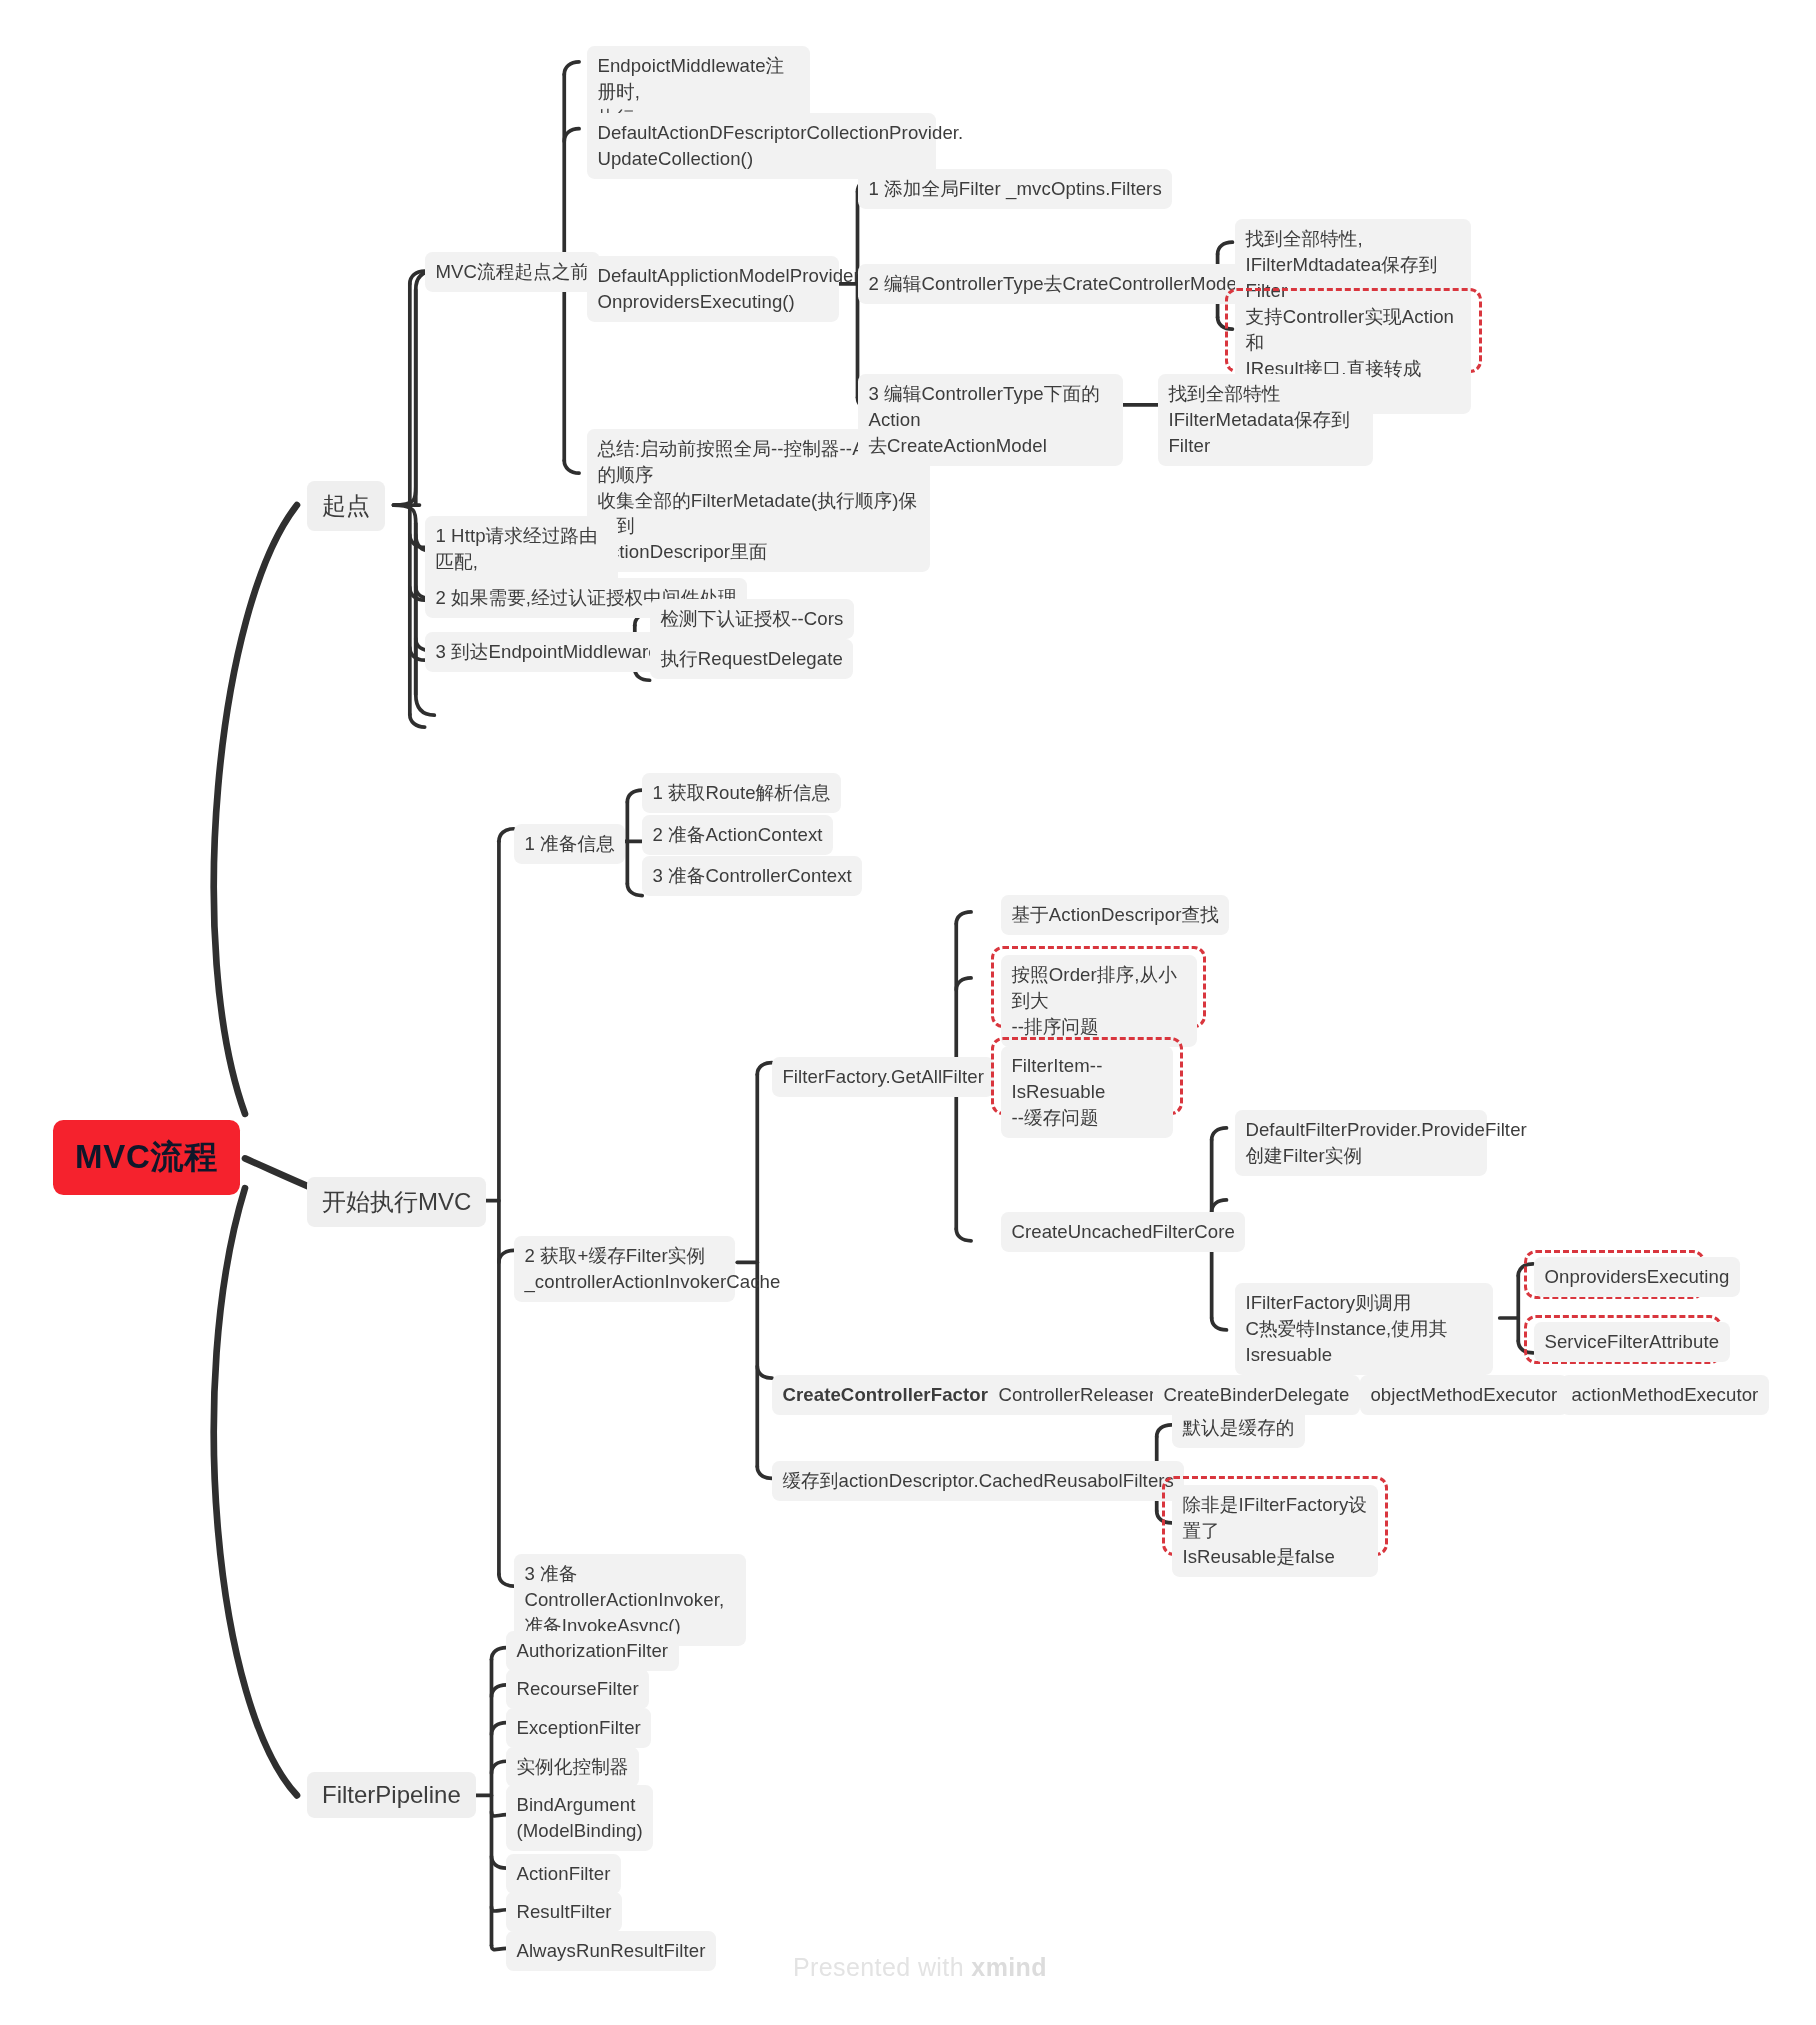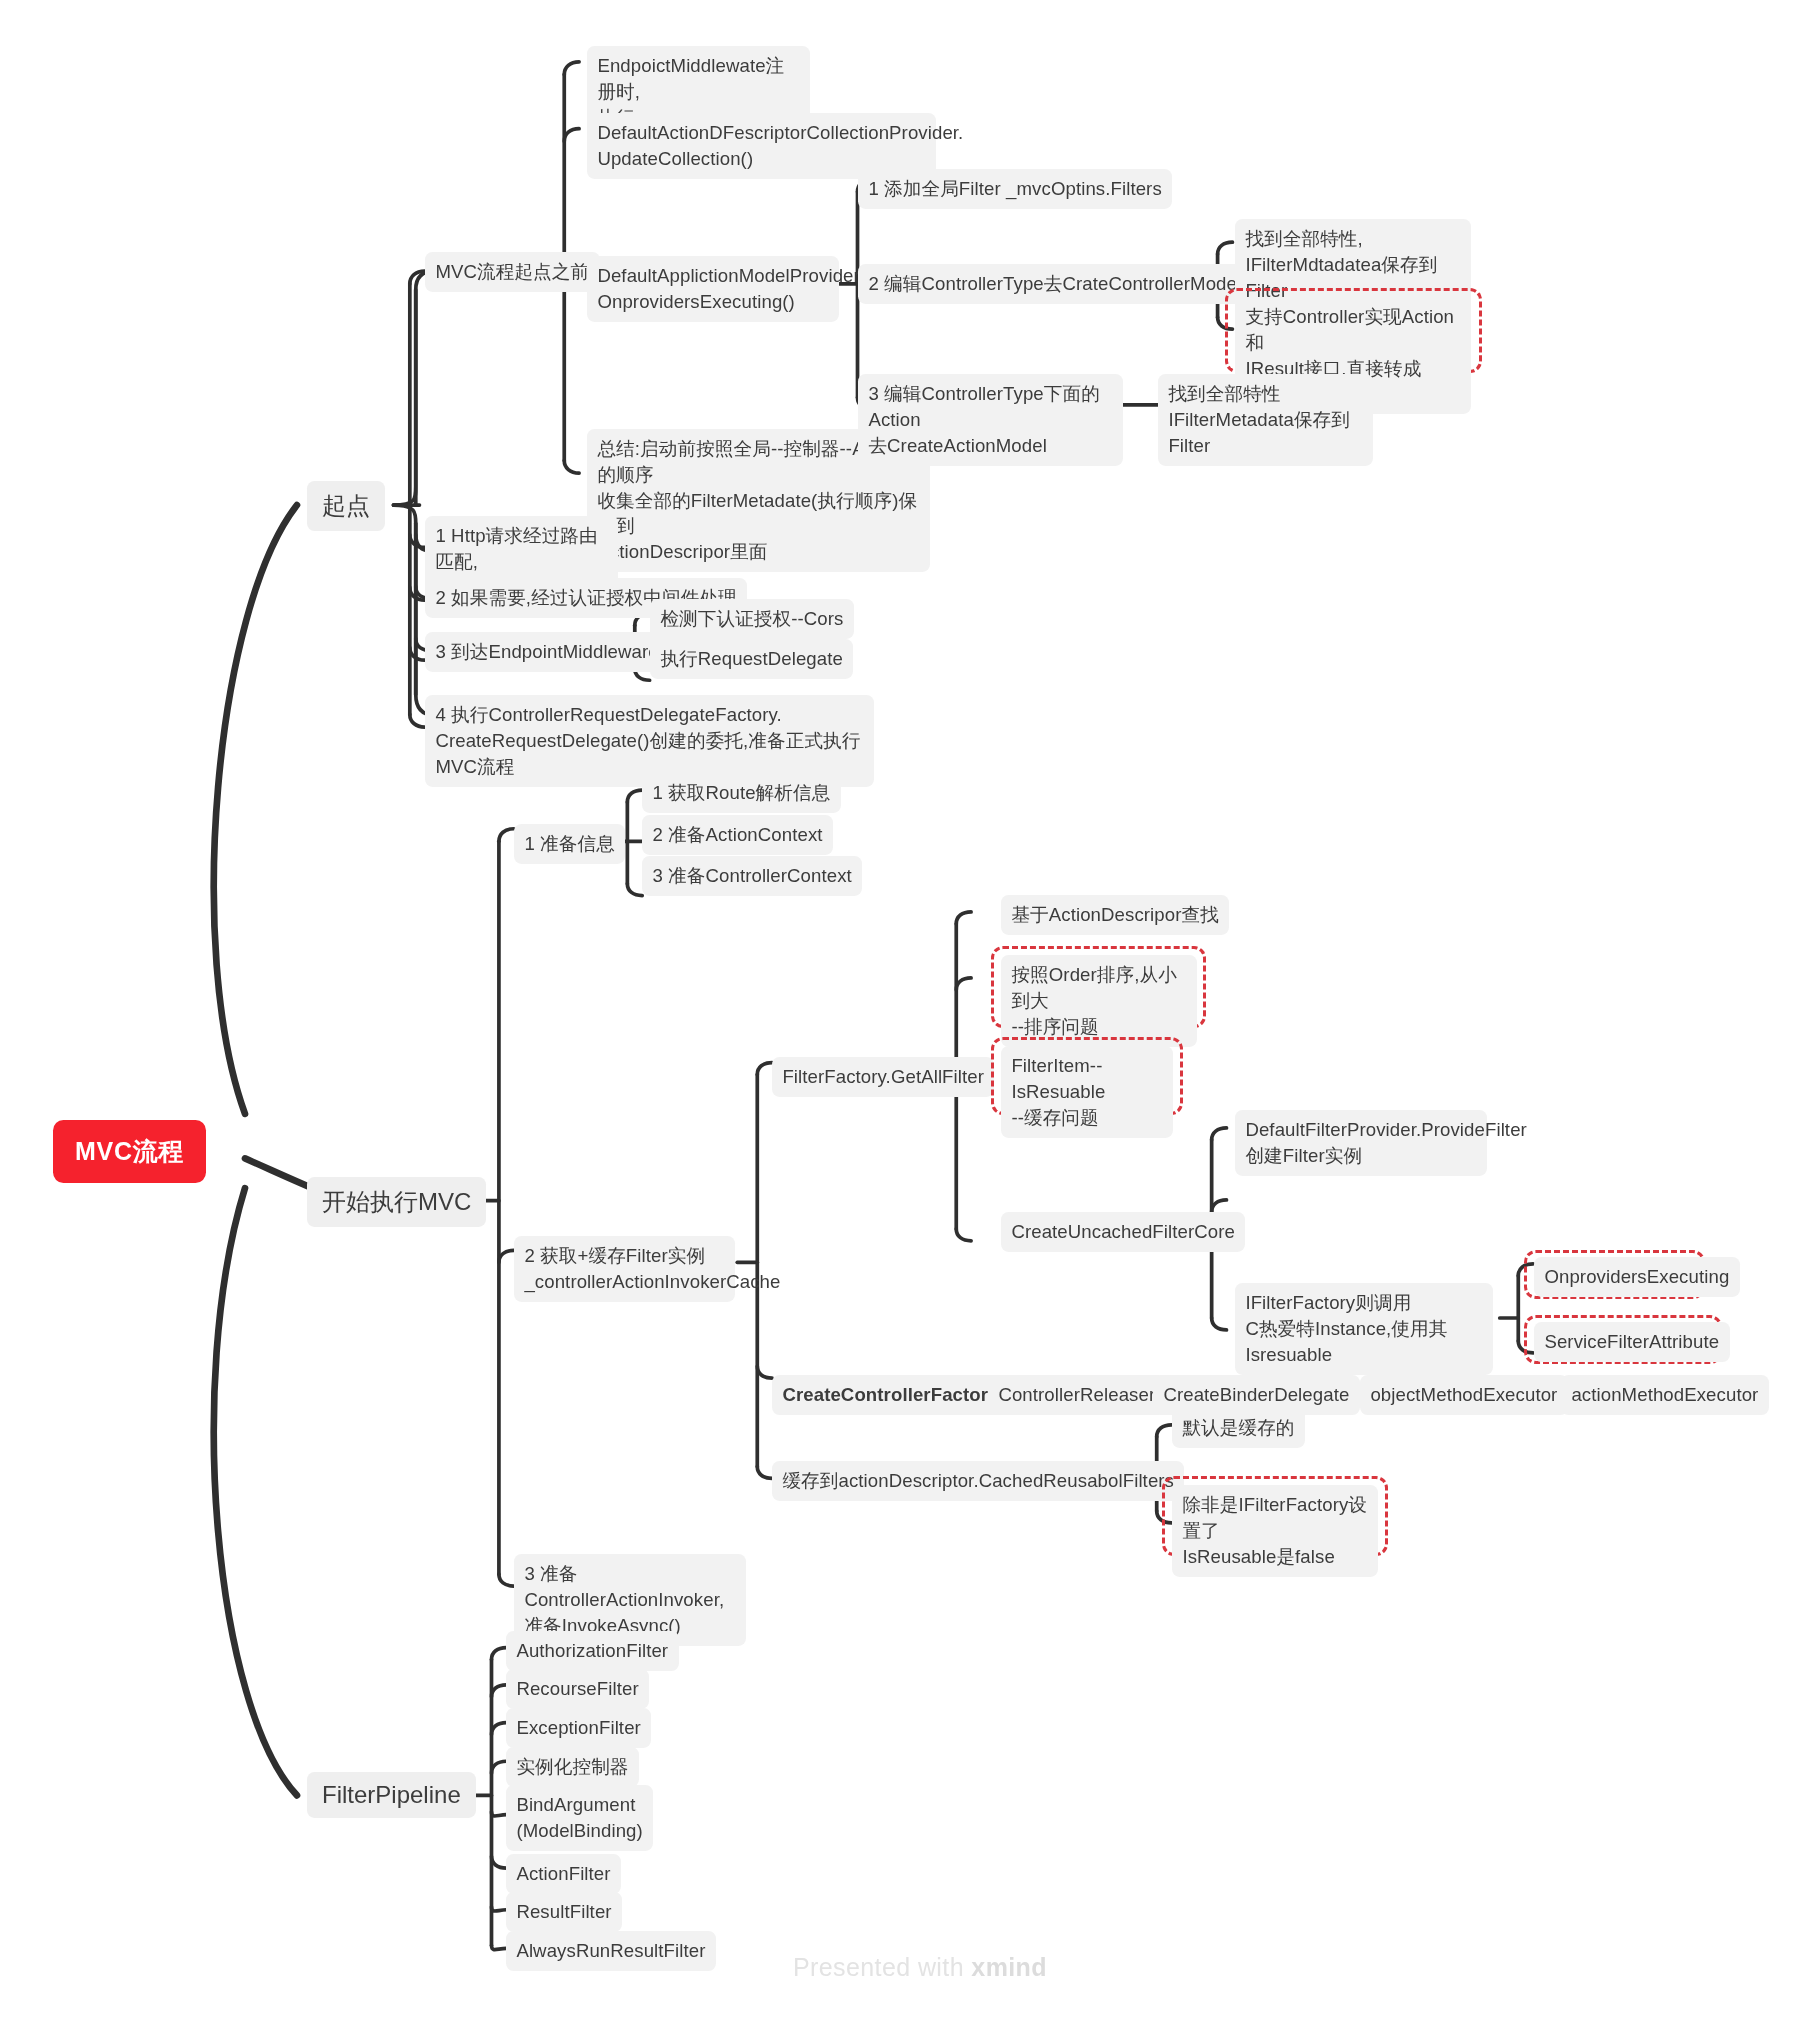--- a/index.html
+++ b/index.html
@@ -23,24 +23,24 @@
     font-size: 18.6px;
     line-height: 1.38;
     color: #3c3c3c;
     white-space: pre-line;
     letter-spacing: 0.1px;
   }
 
   .root {
     position:absolute;
     background:#f5222d;
-    color:#ffffff;
+    color:#0f172a;
     border-radius: 10.4px;
     padding: 15px 22px;
-    font-size: 25px;
+    font-size: 33px;
     font-weight: bold;
     letter-spacing: 0.7px;
   }
   .main-topic {
     position:absolute;
     background:#efefef;
     border-radius: 7.4px;
     padding: 9px 15px;
     font-size: 24px;
     color:#3c3c3c;
@@ -236,22 +236,20 @@
 
 <div class="node" style="left:1158px; top:374px; width:215px;">找到全部特性
 IFilterMetadata保存到Filter</div>
 
 <div class="node" style="left:425px; top:516px; width:193px;">1 Http请求经过路由匹配,
 得到RouteEndPoint</div>
 <div class="node" style="left:425px; top:578px;">2 如果需要,经过认证授权中间件处理</div>
 <div class="node" style="left:425px; top:632px;">3 到达EndpointMiddleware</div>
 <div class="node" style="left:650px; top:599px;">检测下认证授权--Cors</div>
 <div class="node" style="left:650px; top:639px;">执行RequestDelegate</div>
-<div class="node" style="left:425px; top:695px; width:449px;">4 执行ControllerRequestDelegateFactory.
-CreateRequestDelegate()创建的委托,准备正式执行MVC流程</div>
 
 <div class="node" style="left:514px; top:824px;">1 准备信息</div>
 <div class="node" style="left:642px; top:773px;">1 获取Route解析信息</div>
 <div class="node" style="left:642px; top:815px;">2 准备ActionContext</div>
 <div class="node" style="left:642px; top:856px;">3 准备ControllerContext</div>
 
 <div class="node" style="left:514px; top:1236px; width:221px;">2 获取+缓存Filter实例
 _controllerActionInvokerCache</div>
 
 <div class="node" style="left:772px; top:1057px;">FilterFactory.GetAllFilter</div>

